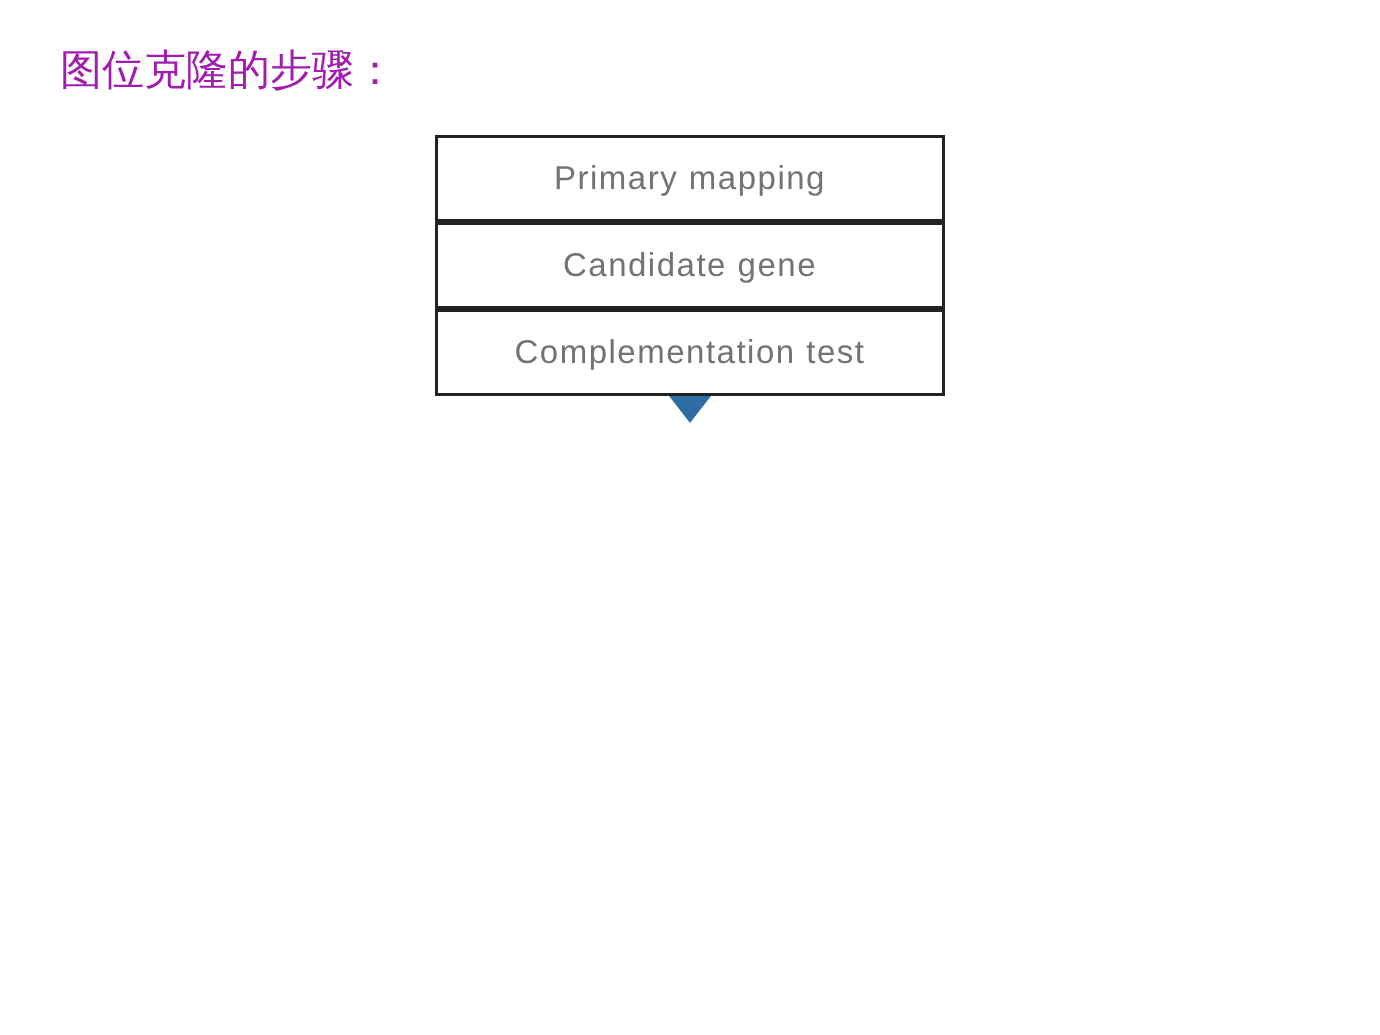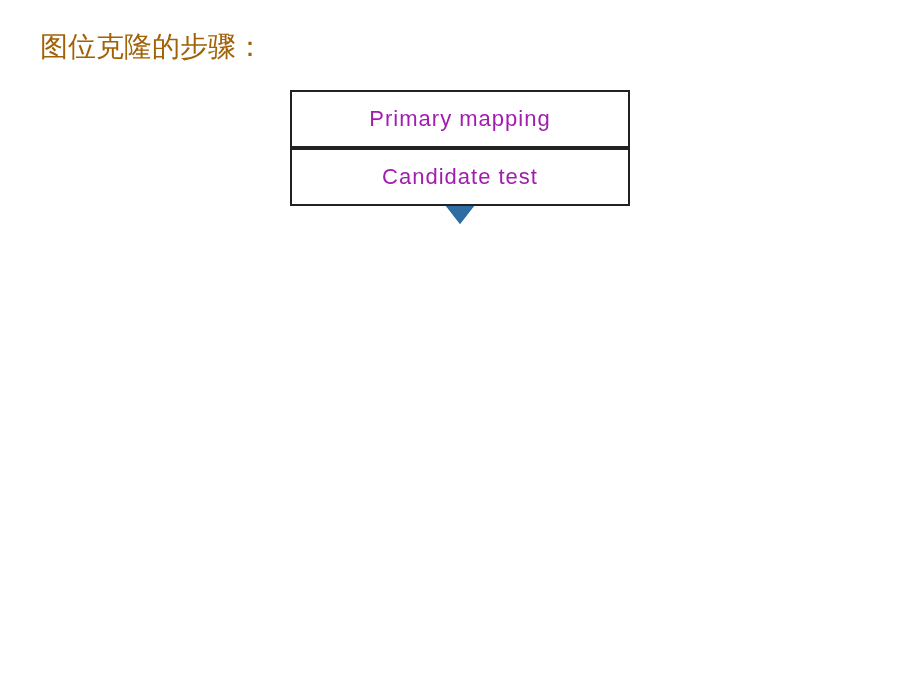--- a/index.html
+++ b/index.html
@@ -14,21 +14,21 @@
       background: #ffffff;
       font-family: Arial, sans-serif;
       overflow: hidden;
     }
 
     .page-title {
       position: absolute;
       top: 28px;
       left: 40px;
       font-size: 28px;
-      color: #a16207;
+      color: #a21caf;
       font-weight: normal;
     }
 
     .flowchart-container {
       position: absolute;
       top: 90px;
       left: 0;
       right: 0;
       display: flex;
       flex-direction: column;
@@ -41,21 +41,21 @@
       height: 58px;
       border: 2px solid #222;
       display: flex;
       align-items: center;
       justify-content: center;
       background: #ffffff;
     }
 
     .flow-box-text {
       font-size: 22px;
-      color: #a21caf;
+      color: #737373;
       letter-spacing: 1px;
     }
 
     .flow-arrow {
       width: 0;
       height: 0;
       display: flex;
       flex-direction: column;
       align-items: center;
       margin: 0;
@@ -91,28 +91,31 @@
     <div class="arrow-head"></div>
   </div>
 
 
   <div class="flow-arrow">
     <div class="arrow-shaft"></div>
     <div class="arrow-head"></div>
   </div>
 
   <div class="flow-box">
-    <span class="flow-box-text">Candidate   test</span>
+    <span class="flow-box-text">Candidate   gene</span>
   </div>
 
   <div class="flow-arrow">
     <div class="arrow-shaft"></div>
     <div class="arrow-head"></div>
   </div>
 
+  <div class="flow-box">
+    <span class="flow-box-text">Complementation test</span>
+  </div>
 
   <div class="flow-arrow">
     <div class="arrow-shaft"></div>
     <div class="arrow-head"></div>
   </div>
 
 
 </div>
 
 </body></html>

